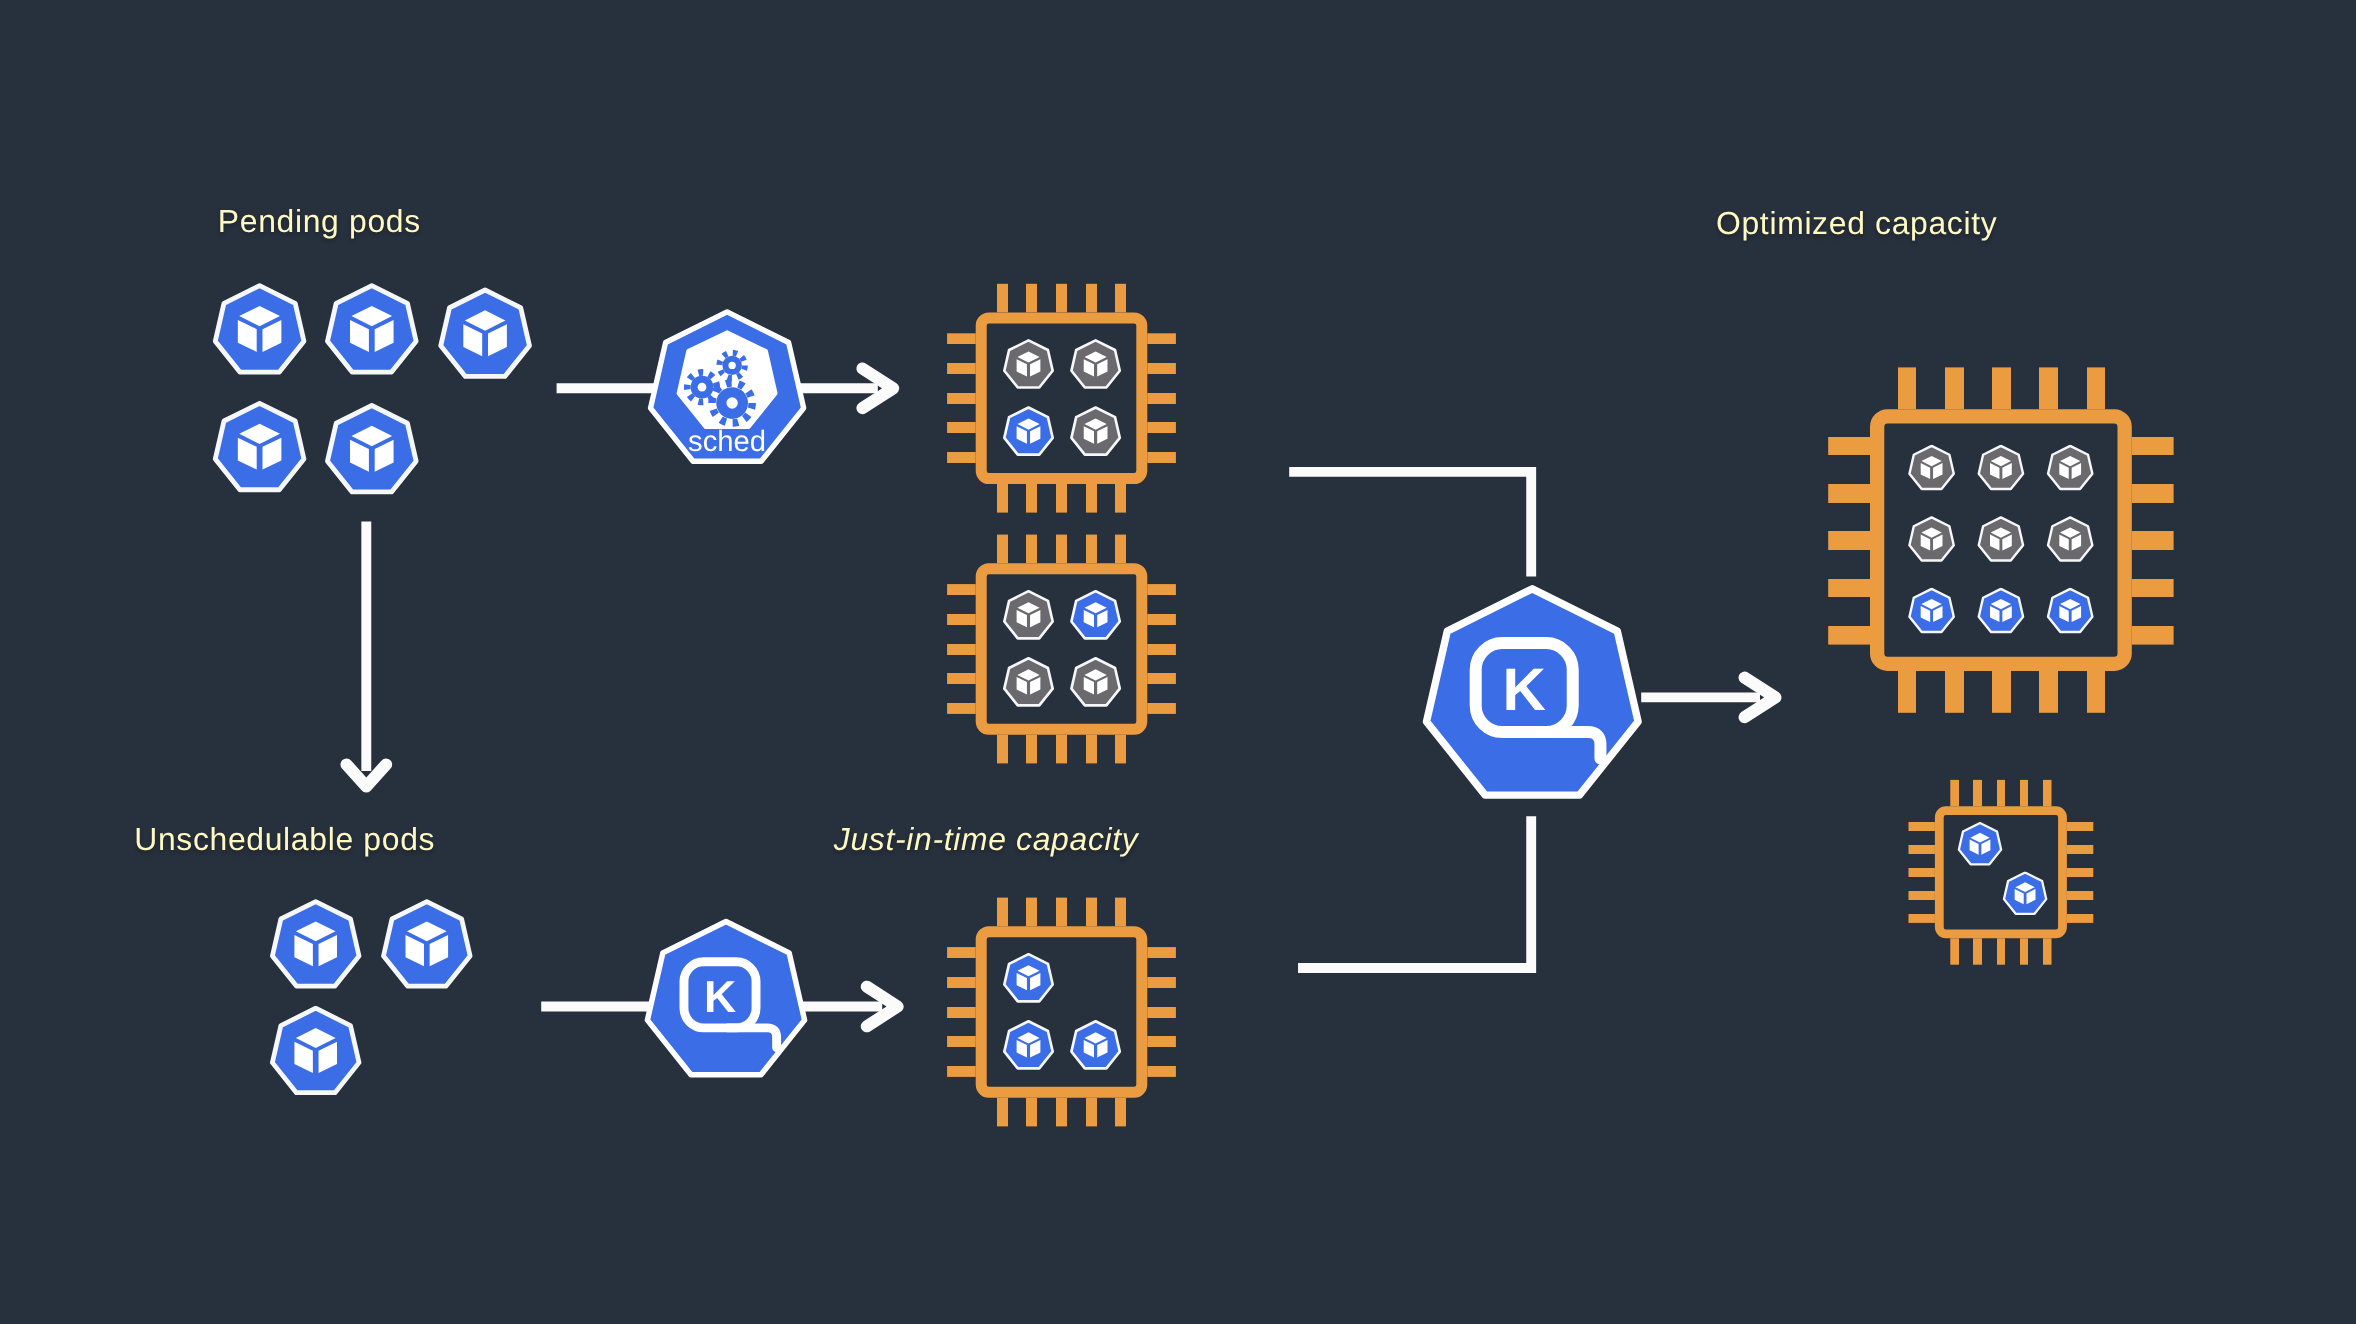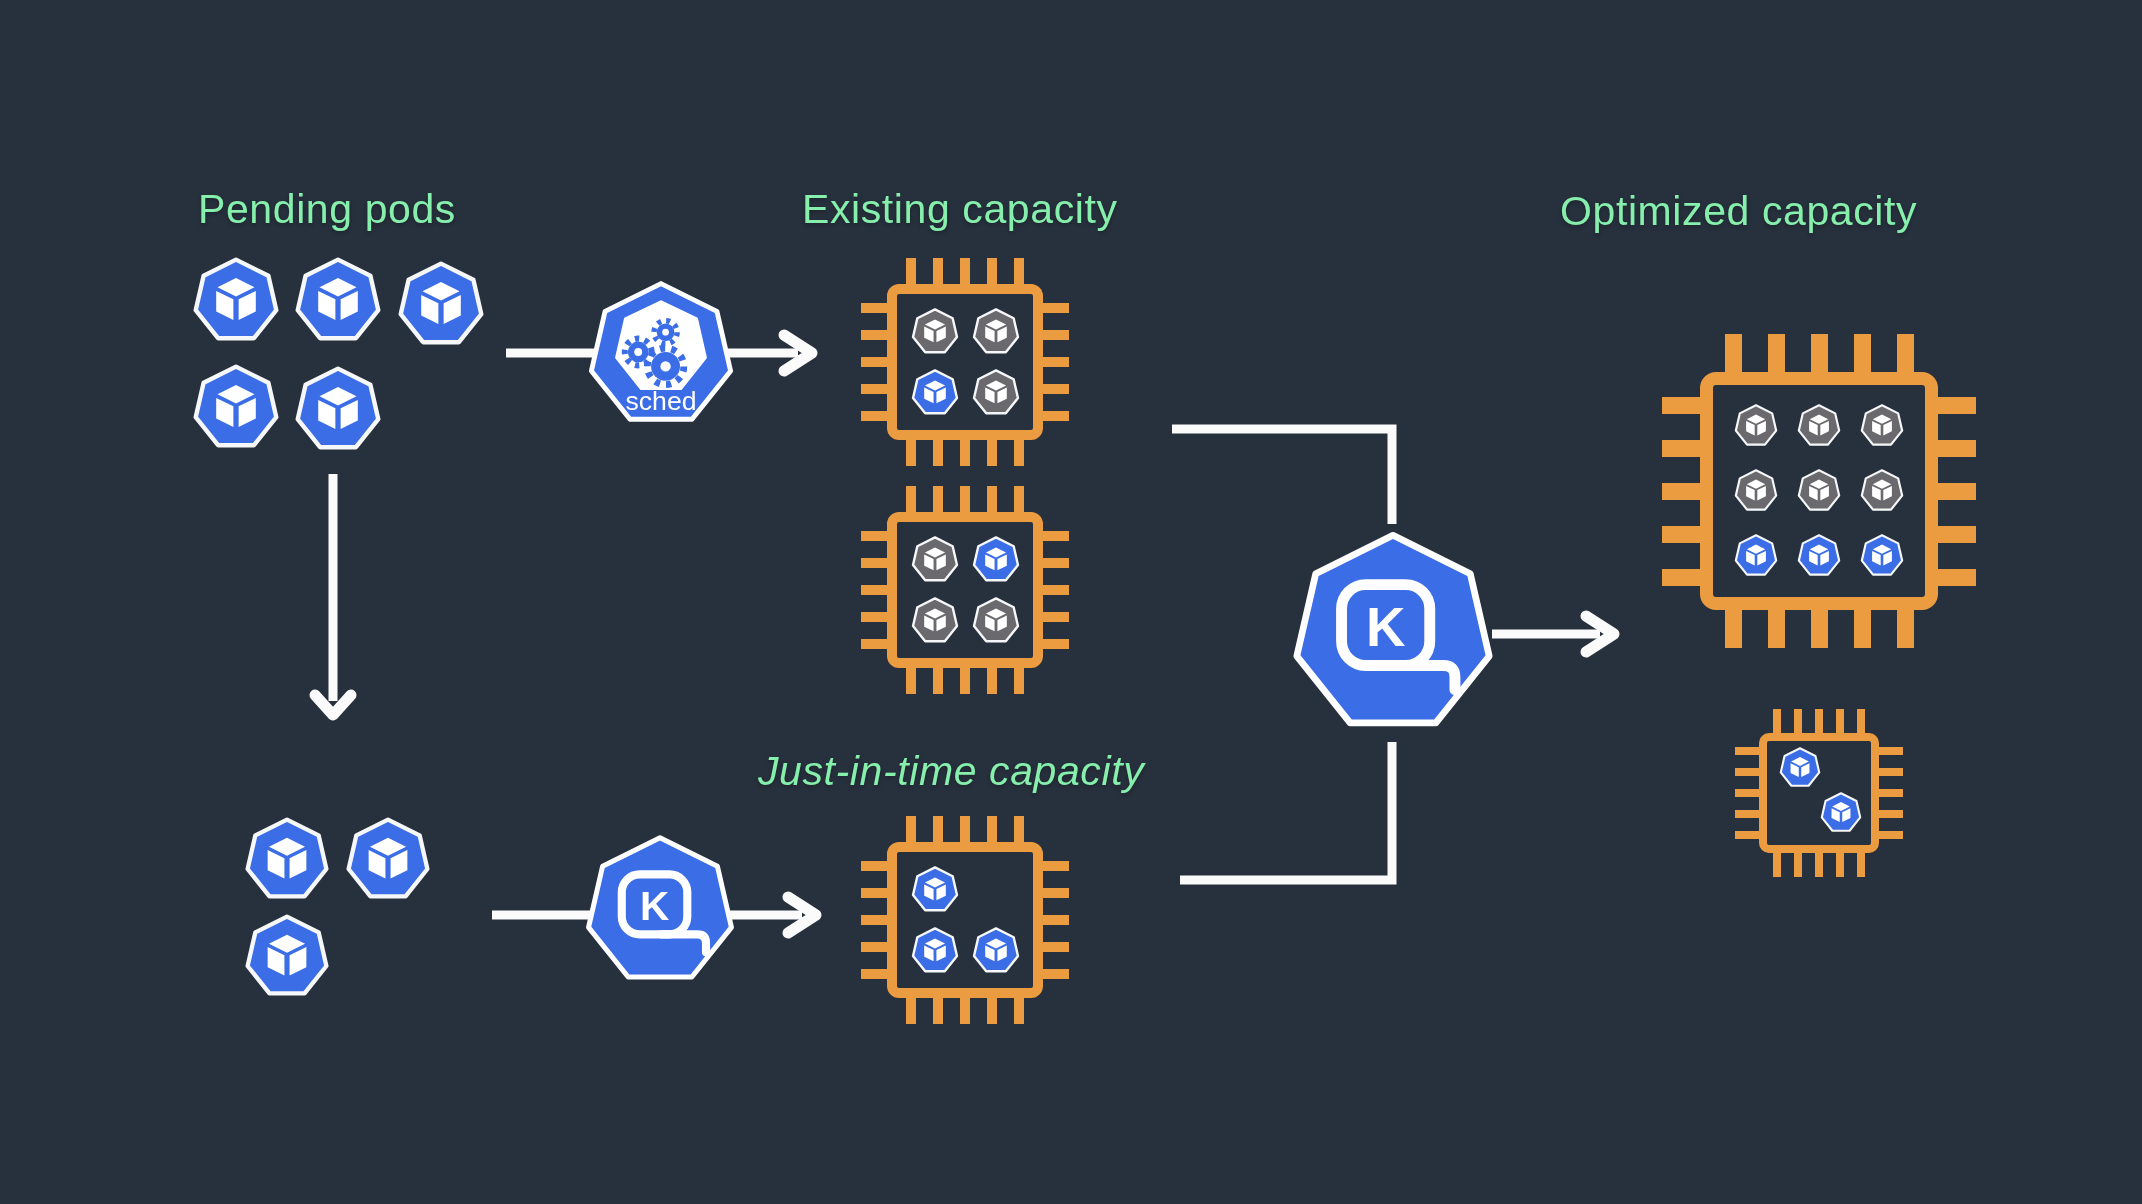--- a/index.html
+++ b/index.html
@@ -6,22 +6,22 @@
   body{
     width:2142px;height:1204px;
     background:#27303d;
     font-family:"Liberation Sans", sans-serif;
     overflow:hidden;
   }
   #canvas{position:relative;width:2142px;height:1204px;background:#27303d;}
 
   .label{
     position:absolute;
-    color:#86efac;
-    font-size:41px;
+    color:#fef9c3;
+    font-size:29px;
     font-weight:300;
     letter-spacing:.6px;
     white-space:nowrap;
     text-shadow:0 2px 4px rgba(0,0,0,.28);
   }
 
   svg.abs{position:absolute;}
 
   
   .pod{position:absolute;}
@@ -95,22 +95,22 @@
     <polyline points="315,695 333,715 351,695" stroke-width="11" stroke-linecap="round" stroke-linejoin="round"></polyline>
     <path d="M492 915 H802"></path>
     <polyline points="788,897 816,915 788,933" stroke-width="11" stroke-linecap="round" stroke-linejoin="round"></polyline>
     <path d="M1172 429 H1392 V524"></path>
     <path d="M1180 880 H1392 V742"></path>
     <path d="M1492 634 H1600"></path>
     <polyline points="1586,616 1614,634 1586,652" stroke-width="11" stroke-linecap="round" stroke-linejoin="round"></polyline>
   </svg>
 
   <div class="label" style="left:198px;top:186px;">Pending pods</div>
-  <div class="label" style="left:802px;top:186px;">Existing capacity</div>
   <div class="label" style="left:1560px;top:188px;">Optimized capacity</div>
+  <div class="label" style="left:122px;top:748px;">Unschedulable pods</div>
   <div class="label" style="left:758px;top:748px;font-style:italic;">Just-in-time capacity</div>
 
   <div>
     <svg class="pod blue" style="left:192px;top:257px" width="88" height="88">
         <use href="#pod-shape"></use>
       </svg>
     <svg class="pod blue" style="left:294px;top:257px" width="88" height="88">
         <use href="#pod-shape"></use>
       </svg>
     <svg class="pod blue" style="left:397px;top:261px" width="88" height="88">

